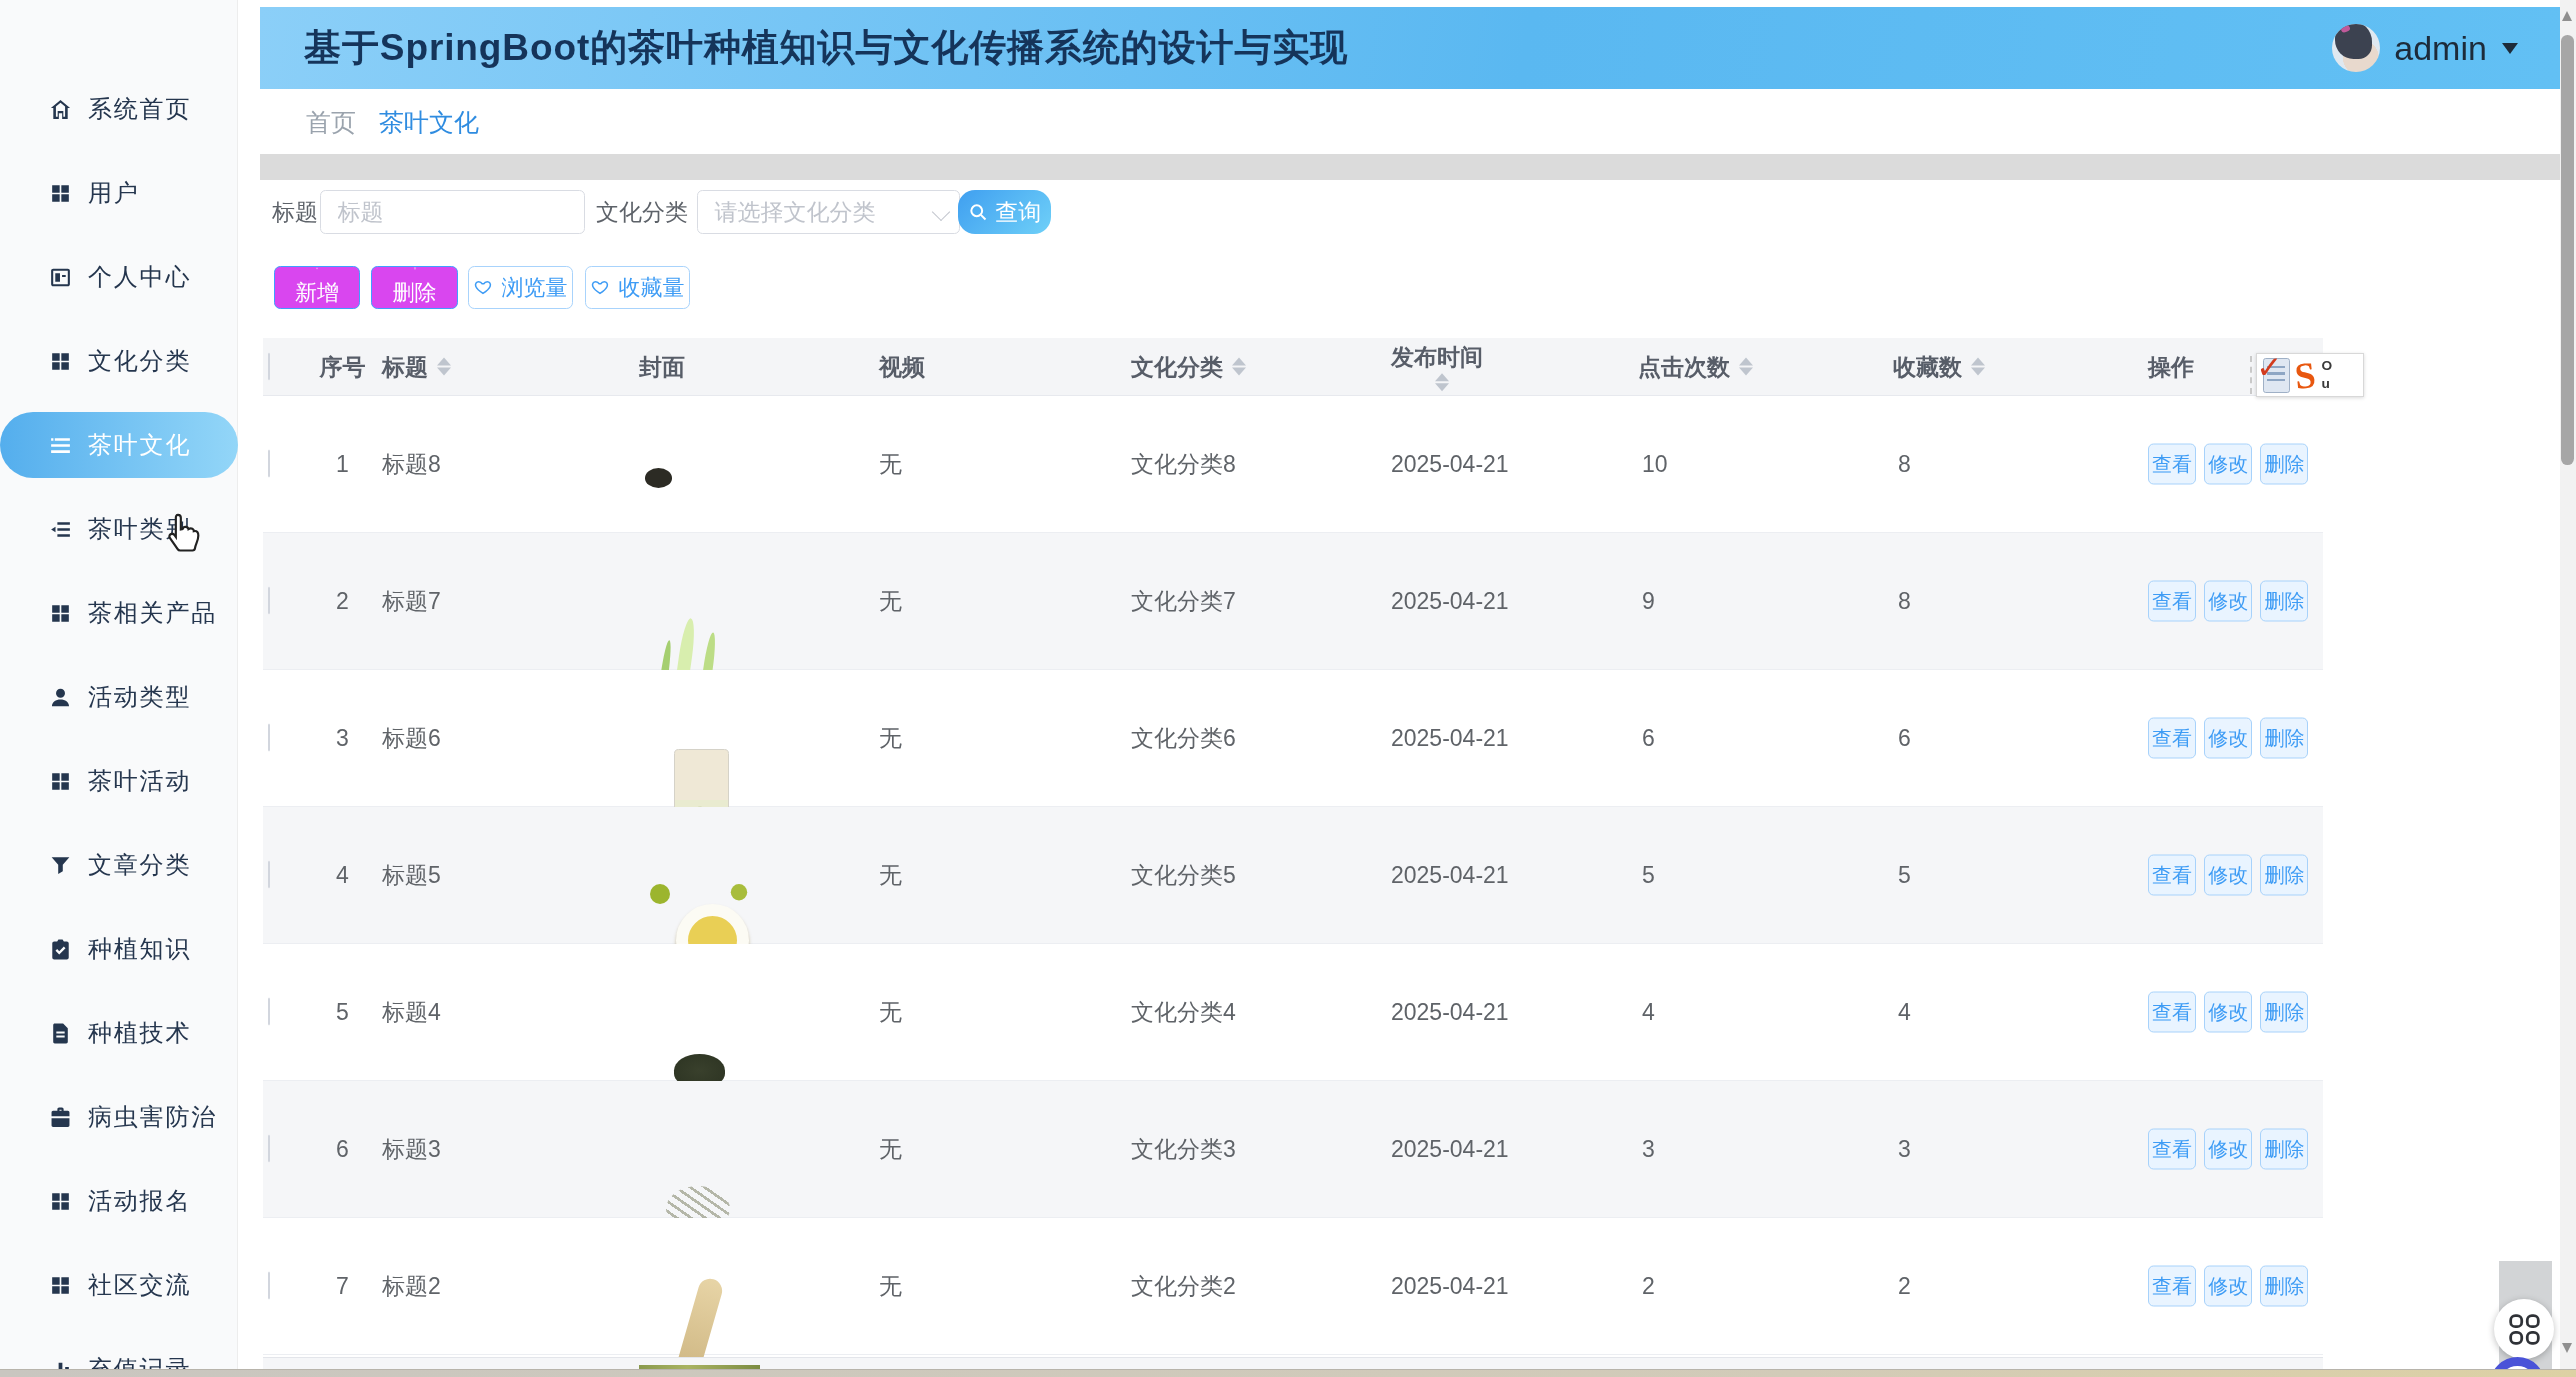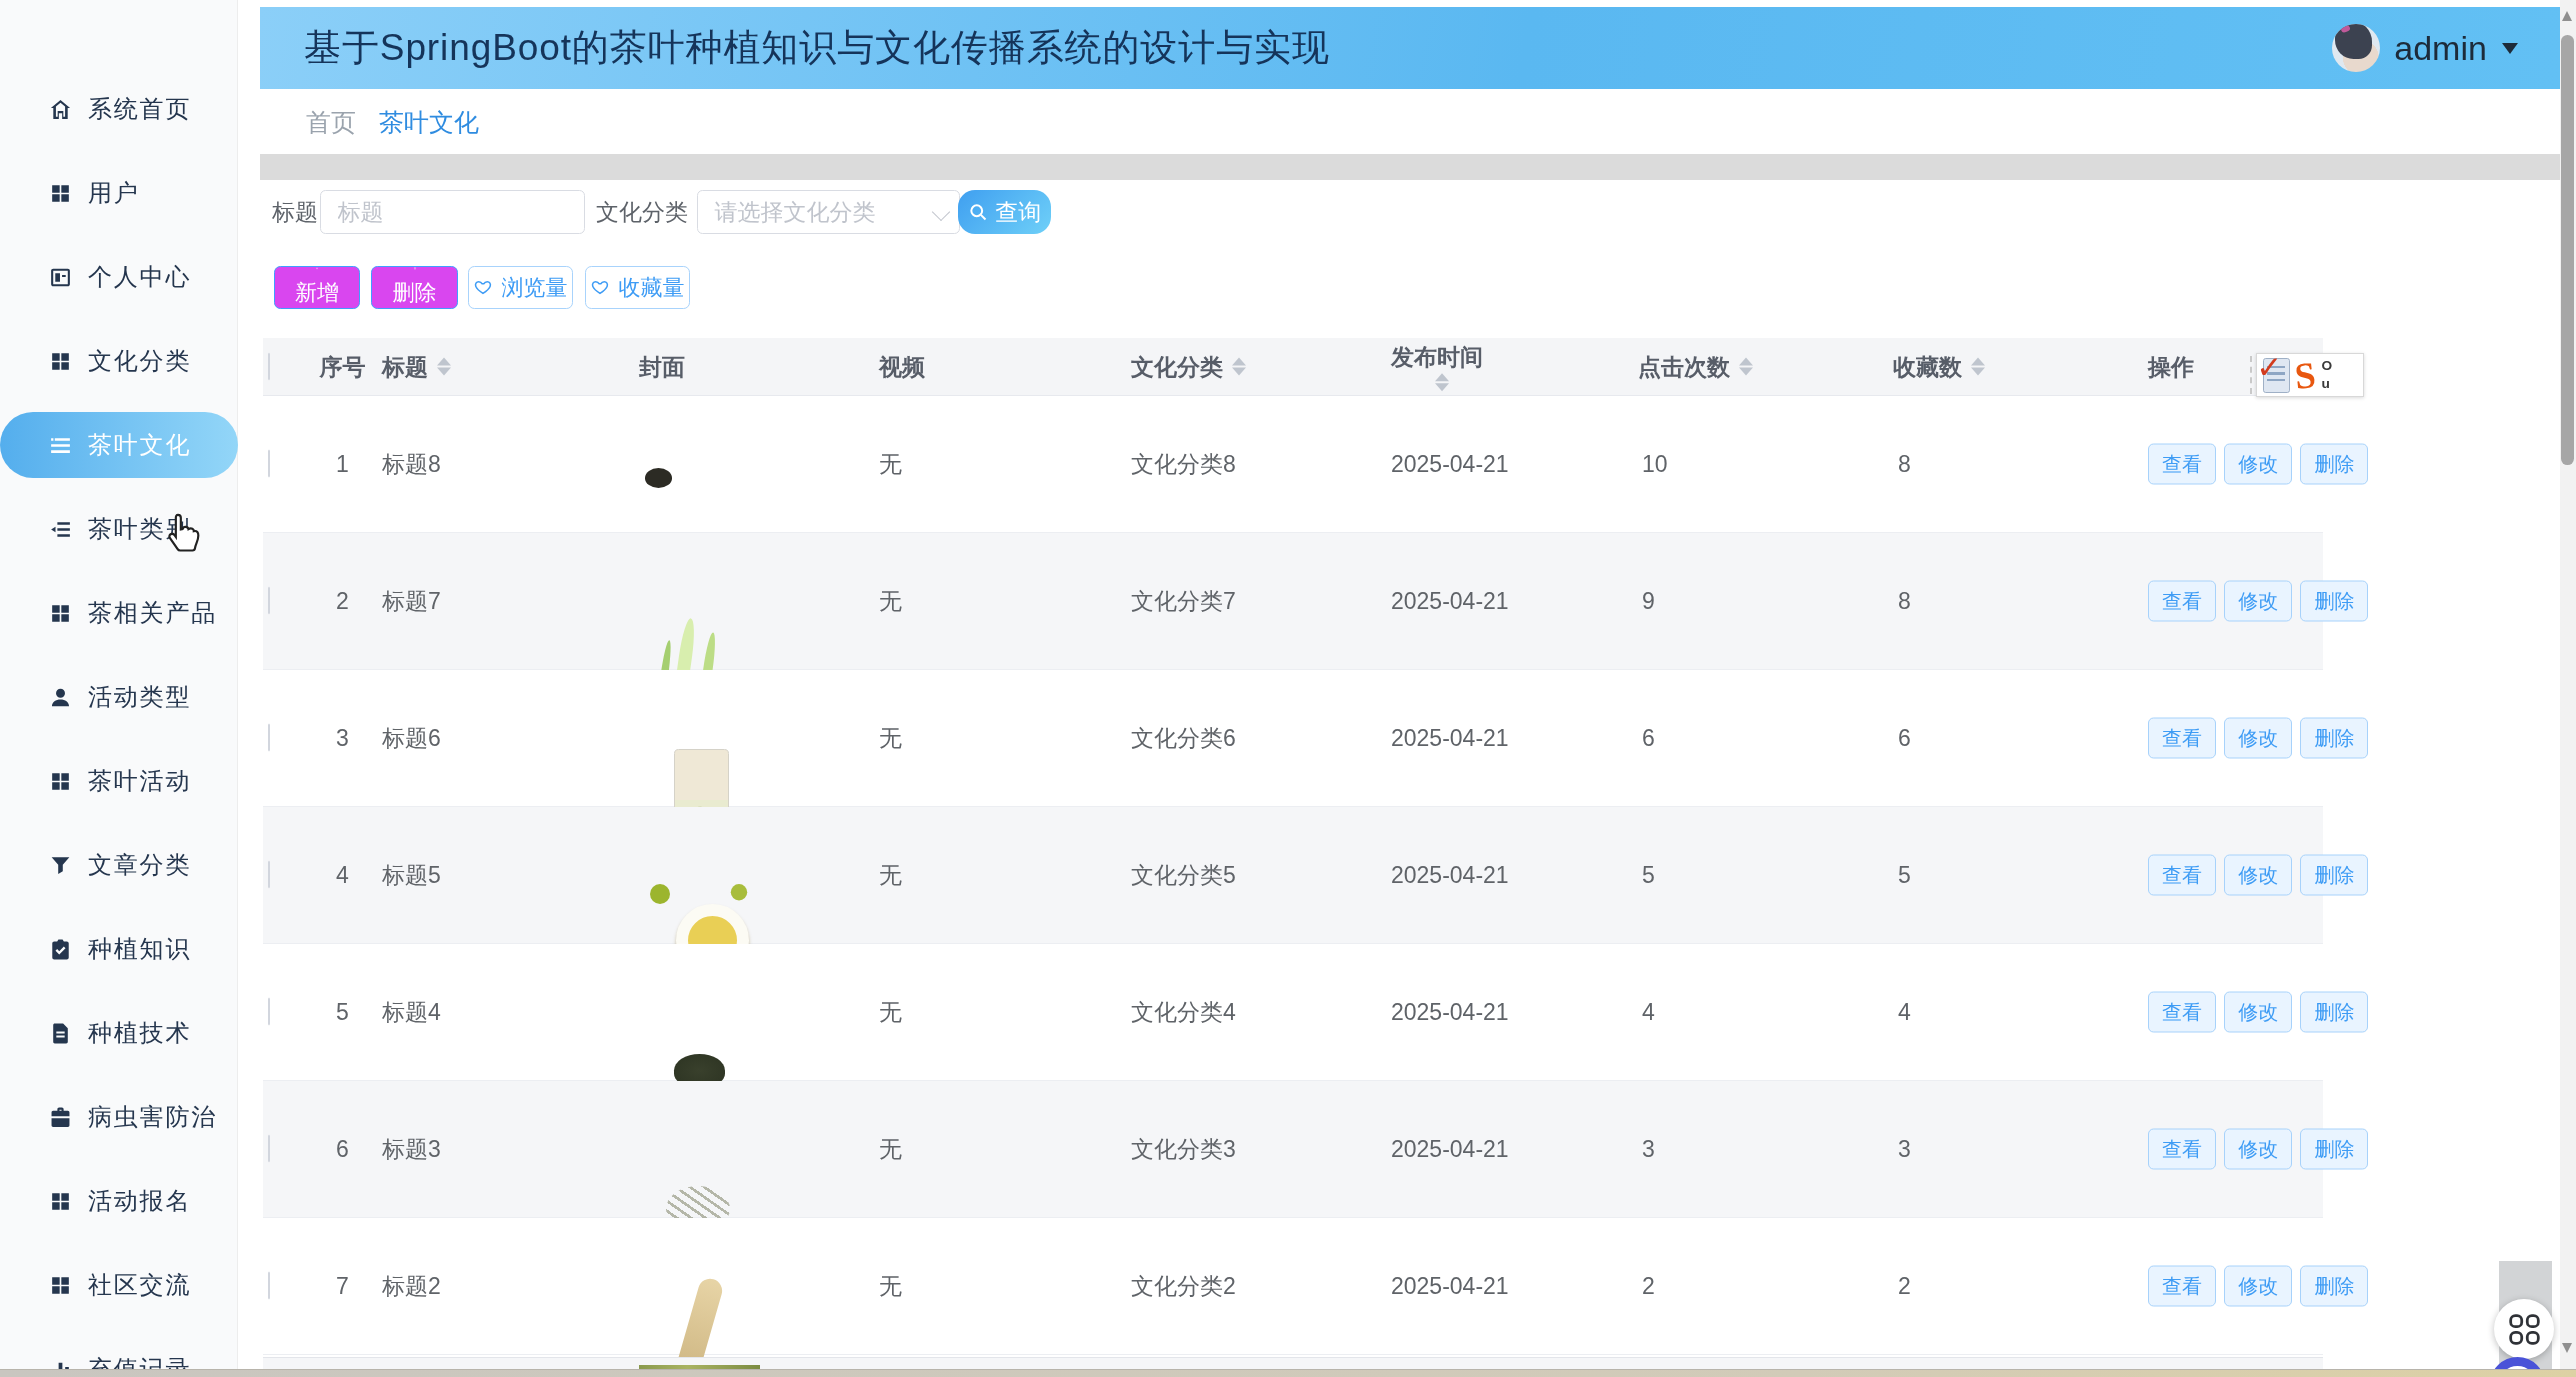--- a/index.html
+++ b/index.html
@@ -19,21 +19,21 @@
     border-radius:33px; background:linear-gradient(90deg,#54aeed,#93d6f8); }
   .side-item.active .s-icon, .side-item.active .s-label { color:#fff; z-index:1; }
 
   
   .hand-cursor { position:absolute; left:163px; top:510px; width:40px; height:48px; z-index:50; }
 
   
   .topbar { position:absolute; left:260px; top:7.3px; right:16.5px; height:82px;
     background:linear-gradient(100deg,#8bcff8 0%,#5ab8f1 55%,#62c0f4 100%); z-index:4; }
   .topbar .app-title { position:absolute; left:44px; top:0; line-height:82px;
-    font-size:37px; font-weight:400; color:#15345a; letter-spacing:0.9px; }
+    font-size:37px; font-weight:700; color:#15345a; letter-spacing:0.9px; }
   .user-chip { position:absolute; right:42px; top:0; height:82px; display:flex; align-items:center; gap:14.6px; cursor:pointer; }
   .avatar { width:48px; height:48px; border-radius:50%; overflow:hidden; position:relative;
     background:radial-gradient(circle at 60% 70%, #e8d9cd 0 40%, #dfe8f0 41%); }
   .avatar::before { content:""; position:absolute; left:3.7px; top:-3.7px; width:37px; height:38px;
     border-radius:50% 60% 40% 55%; background:#3c4250; }
   .avatar::after { content:""; position:absolute; left:9.1px; top:1.8px; width:9.1px; height:5.5px;
     border-radius:50%; background:#c05a9a; transform:rotate(-20deg); }
   .user-name { font-size:34px; color:#1d2b3a; }
   .caret-down { width:0; height:0; border-left:8.2px solid transparent; border-right:8.2px solid transparent;
     border-top:11px solid #1d2b3a; }
@@ -86,21 +86,21 @@
   .p-favs { left:1635px; width:37px; } .p-ops { left:1885px; }
   .hp-index { left:61px; width:37px; justify-content:center; } .hp-title { left:119px; }
   .hp-cover { left:376px; } .hp-video { left:616px; } .hp-cat { left:868px; }
   .hp-date { left:1128px;flex-direction:column; } .hp-clicks { left:1375px; } .hp-favs { left:1630px; } .hp-ops { left:1885px; }
   .checkbox { width:25px; height:25px; border:0.9px solid #d2d6de; border-radius:3.7px; background:#fff; cursor:pointer; }
   .sorter { display:inline-flex; flex-direction:column; gap:2.7px; margin-left:9.1px; cursor:pointer; }
   .sorter i { width:0; height:0; border-left:7.3px solid transparent; border-right:7.3px solid transparent; display:block; }
   .sorter .up { border-bottom:8.2px solid #bfc5ce; }
   .sorter .dn { border-top:8.2px solid #bfc5ce; }
   .ops { display:flex; gap:8.2px; }
-  .op-btn { width:68px; height:41px; border:0.9px solid #a7d2fb; background:#e9f4ff; color:#3e9cf5;
+  .op-btn { width:48px; height:41px; border:0.9px solid #a7d2fb; background:#e9f4ff; color:#3e9cf5;
     border-radius:5.5px; font-size:20px; cursor:pointer; }
 
   
   .cover { width:121px; height:121px; position:relative; overflow:hidden; border-radius:1.8px; }
   .cover--dark-leaves-sieve { background:radial-gradient(circle at 54% 45%, #26261f 0 45%, #ae9572 46% 50%, #d6bfa4 51%), #d6bfa4; }
   .cover--dark-leaves-sieve::after { content:""; position:absolute; left:5.5px; top:3.7px; width:27.4px; height:20px;
     border-radius:50%; background:#2c2b24; }
   .cover--green-sprouts { background:linear-gradient(115deg,#cfe3a0 0%,#8cc060 30%,#4e8c33 62%,#7ab54e 100%); }
   .cover--green-sprouts::before { content:""; position:absolute; left:40px; top:16.5px; width:12.8px; height:77px;
     border-radius:50% 50% 10% 10%; background:#d8eeae; transform:rotate(8deg);

